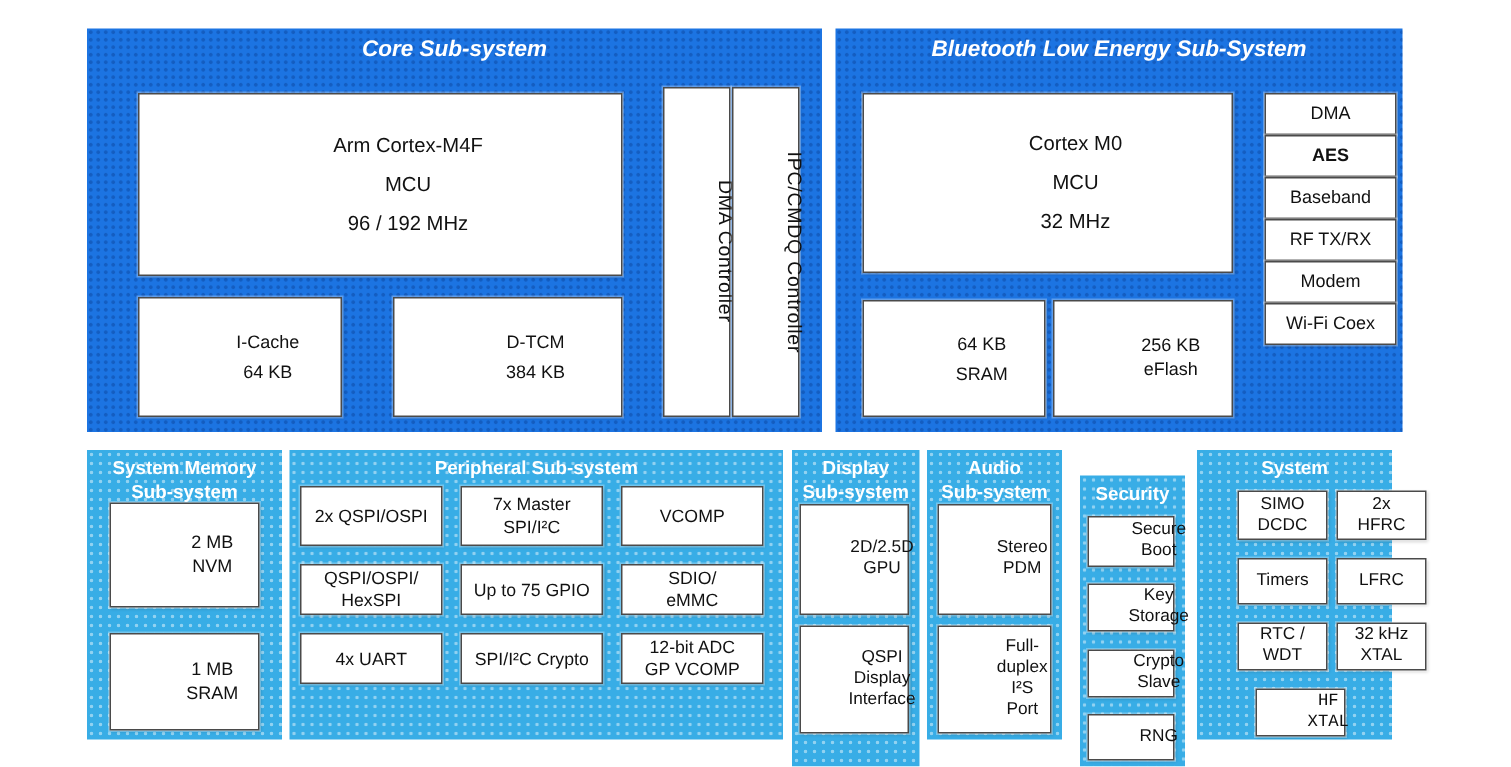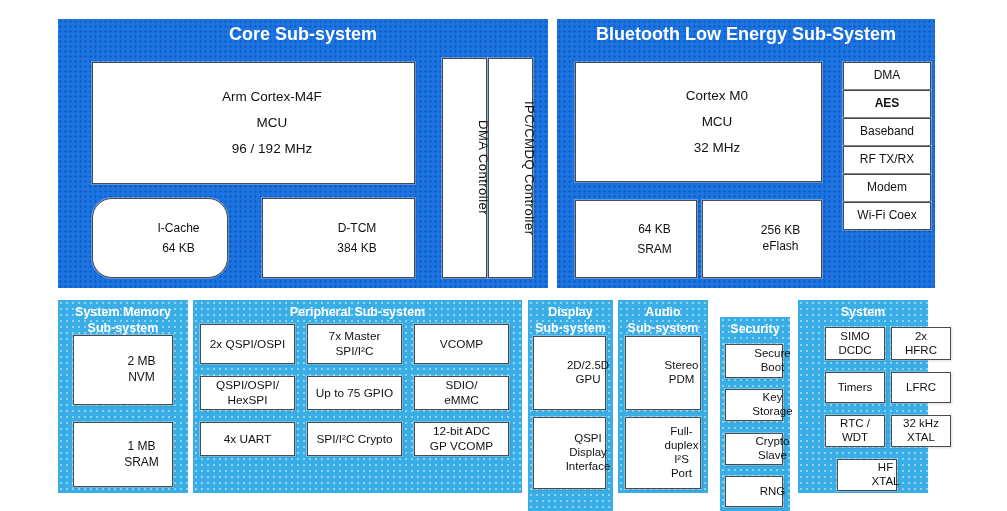--- a/index.html
+++ b/index.html
@@ -17,21 +17,21 @@
   .light {
     background-color: var(--panel-light-blue, #38ade6);
     background-image: radial-gradient(rgba(255,255,255,.45) .9px, rgba(255,255,255,0) 1.4px);
     background-size: 6px 6px;
   }
   .ptitle {
     position:absolute; left:0; right:0; top:4px;
     color: var(--header-text, #fff); font-weight:bold; text-align:center;
     white-space:pre-line; line-height:1.3;
   }
-  .t-lg { font-size:18px; }
+  .t-lg { font-size:15px;font-style:italic; }
   .t-sm { font-size:12.5px; }
   .bx {
     box-sizing:border-box; background: var(--box-bg, #fff);
     border:1px solid var(--box-border, #4a4a4a);
     display:flex; align-items:center; justify-content:center;
     text-align:center; white-space:pre-line;
     font-size:12px; line-height:1.3; padding:2px 3px;
     box-shadow: 0 0 0 1px rgba(255,255,255,.30), 1px 1px 2px rgba(0,0,0,.18);
   }
   .abs { position:absolute;padding-left:40px; }
@@ -64,21 +64,21 @@
 </head>
 <body>
 
 <div class="canvas">
 
   <section class="panel dark" style="left:58px; top:19px; width:490px; height:269px;">
     <div class="ptitle t-lg">Core Sub-system</div>
     <div class="bx abs cpu" style="left:34px; top:43px; width:323px; height:122px;">Arm Cortex-M4F
 MCU
 96 / 192 MHz</div>
-    <div class="bx abs mem2" style="left:34px; top:179px; width:136px; height:80px;border-radius:20px;">I-Cache
+    <div class="bx abs mem2" style="left:34px; top:179px; width:136px; height:80px;">I-Cache
 64 KB</div>
     <div class="bx abs mem2" style="left:204px; top:179px; width:153px; height:80px;">D-TCM
 384 KB</div>
     <div class="bx abs vert" style="left:384px; top:39px; width:41px; height:220px;">DMA Controller</div>
     <div class="bx abs vert" style="left:430px; top:39px; width:41px; height:220px;">IPC/CMDQ Controller</div>
   </section>
 
   <section class="panel dark" style="left:557px; top:19px; width:378px; height:269px;">
     <div class="ptitle t-lg">Bluetooth Low Energy Sub-System</div>
     <div class="bx abs cpu" style="left:18px; top:43px; width:247px; height:120px;">Cortex M0
@@ -160,17 +160,17 @@
 DCDC</div>
       <div class="bx">2x
 HFRC</div>
       <div class="bx">Timers</div>
       <div class="bx">LFRC</div>
       <div class="bx">RTC /
 WDT</div>
       <div class="bx">32 kHz
 XTAL</div>
     </div>
-    <div class="bx abs small" style="left:39px; top:159px; width:60px; height:32px;">HF
+    <div class="bx abs small" style="left:39px; top:159px; width:60px; height:32px;font-family:Liberation Mono, monospace;">HF
 XTAL</div>
   </section>
 
 </div>
 
 </body></html>

